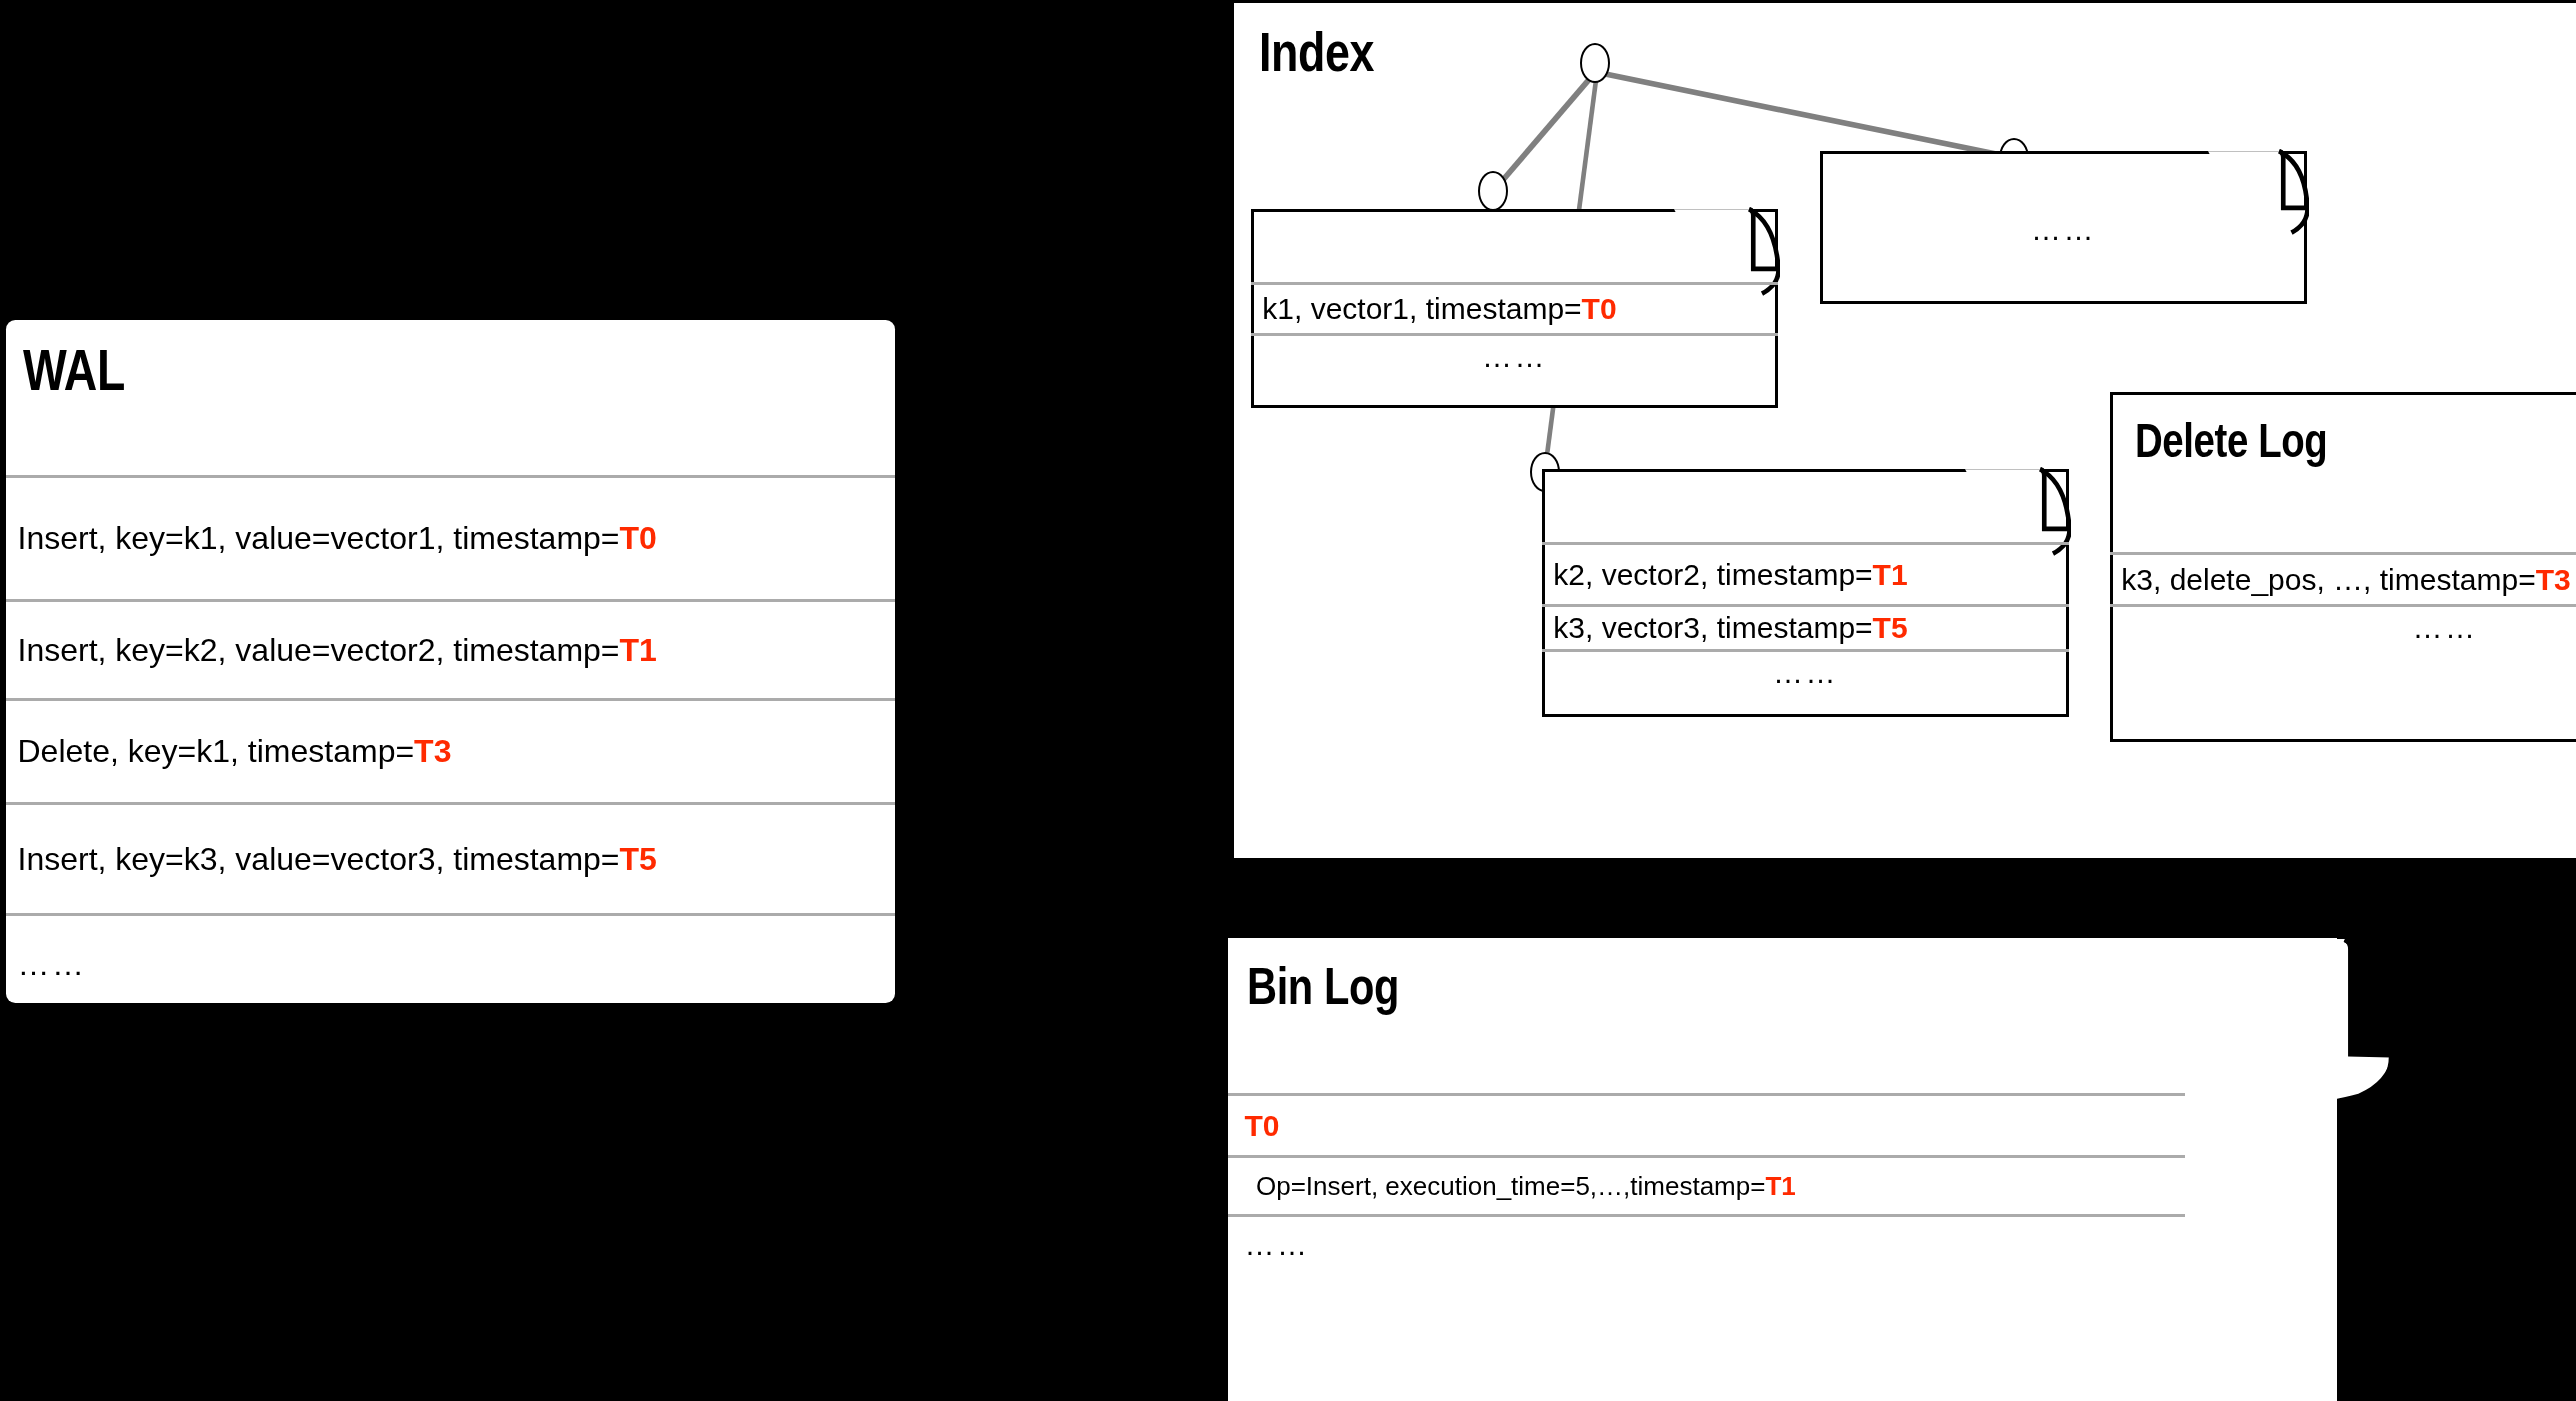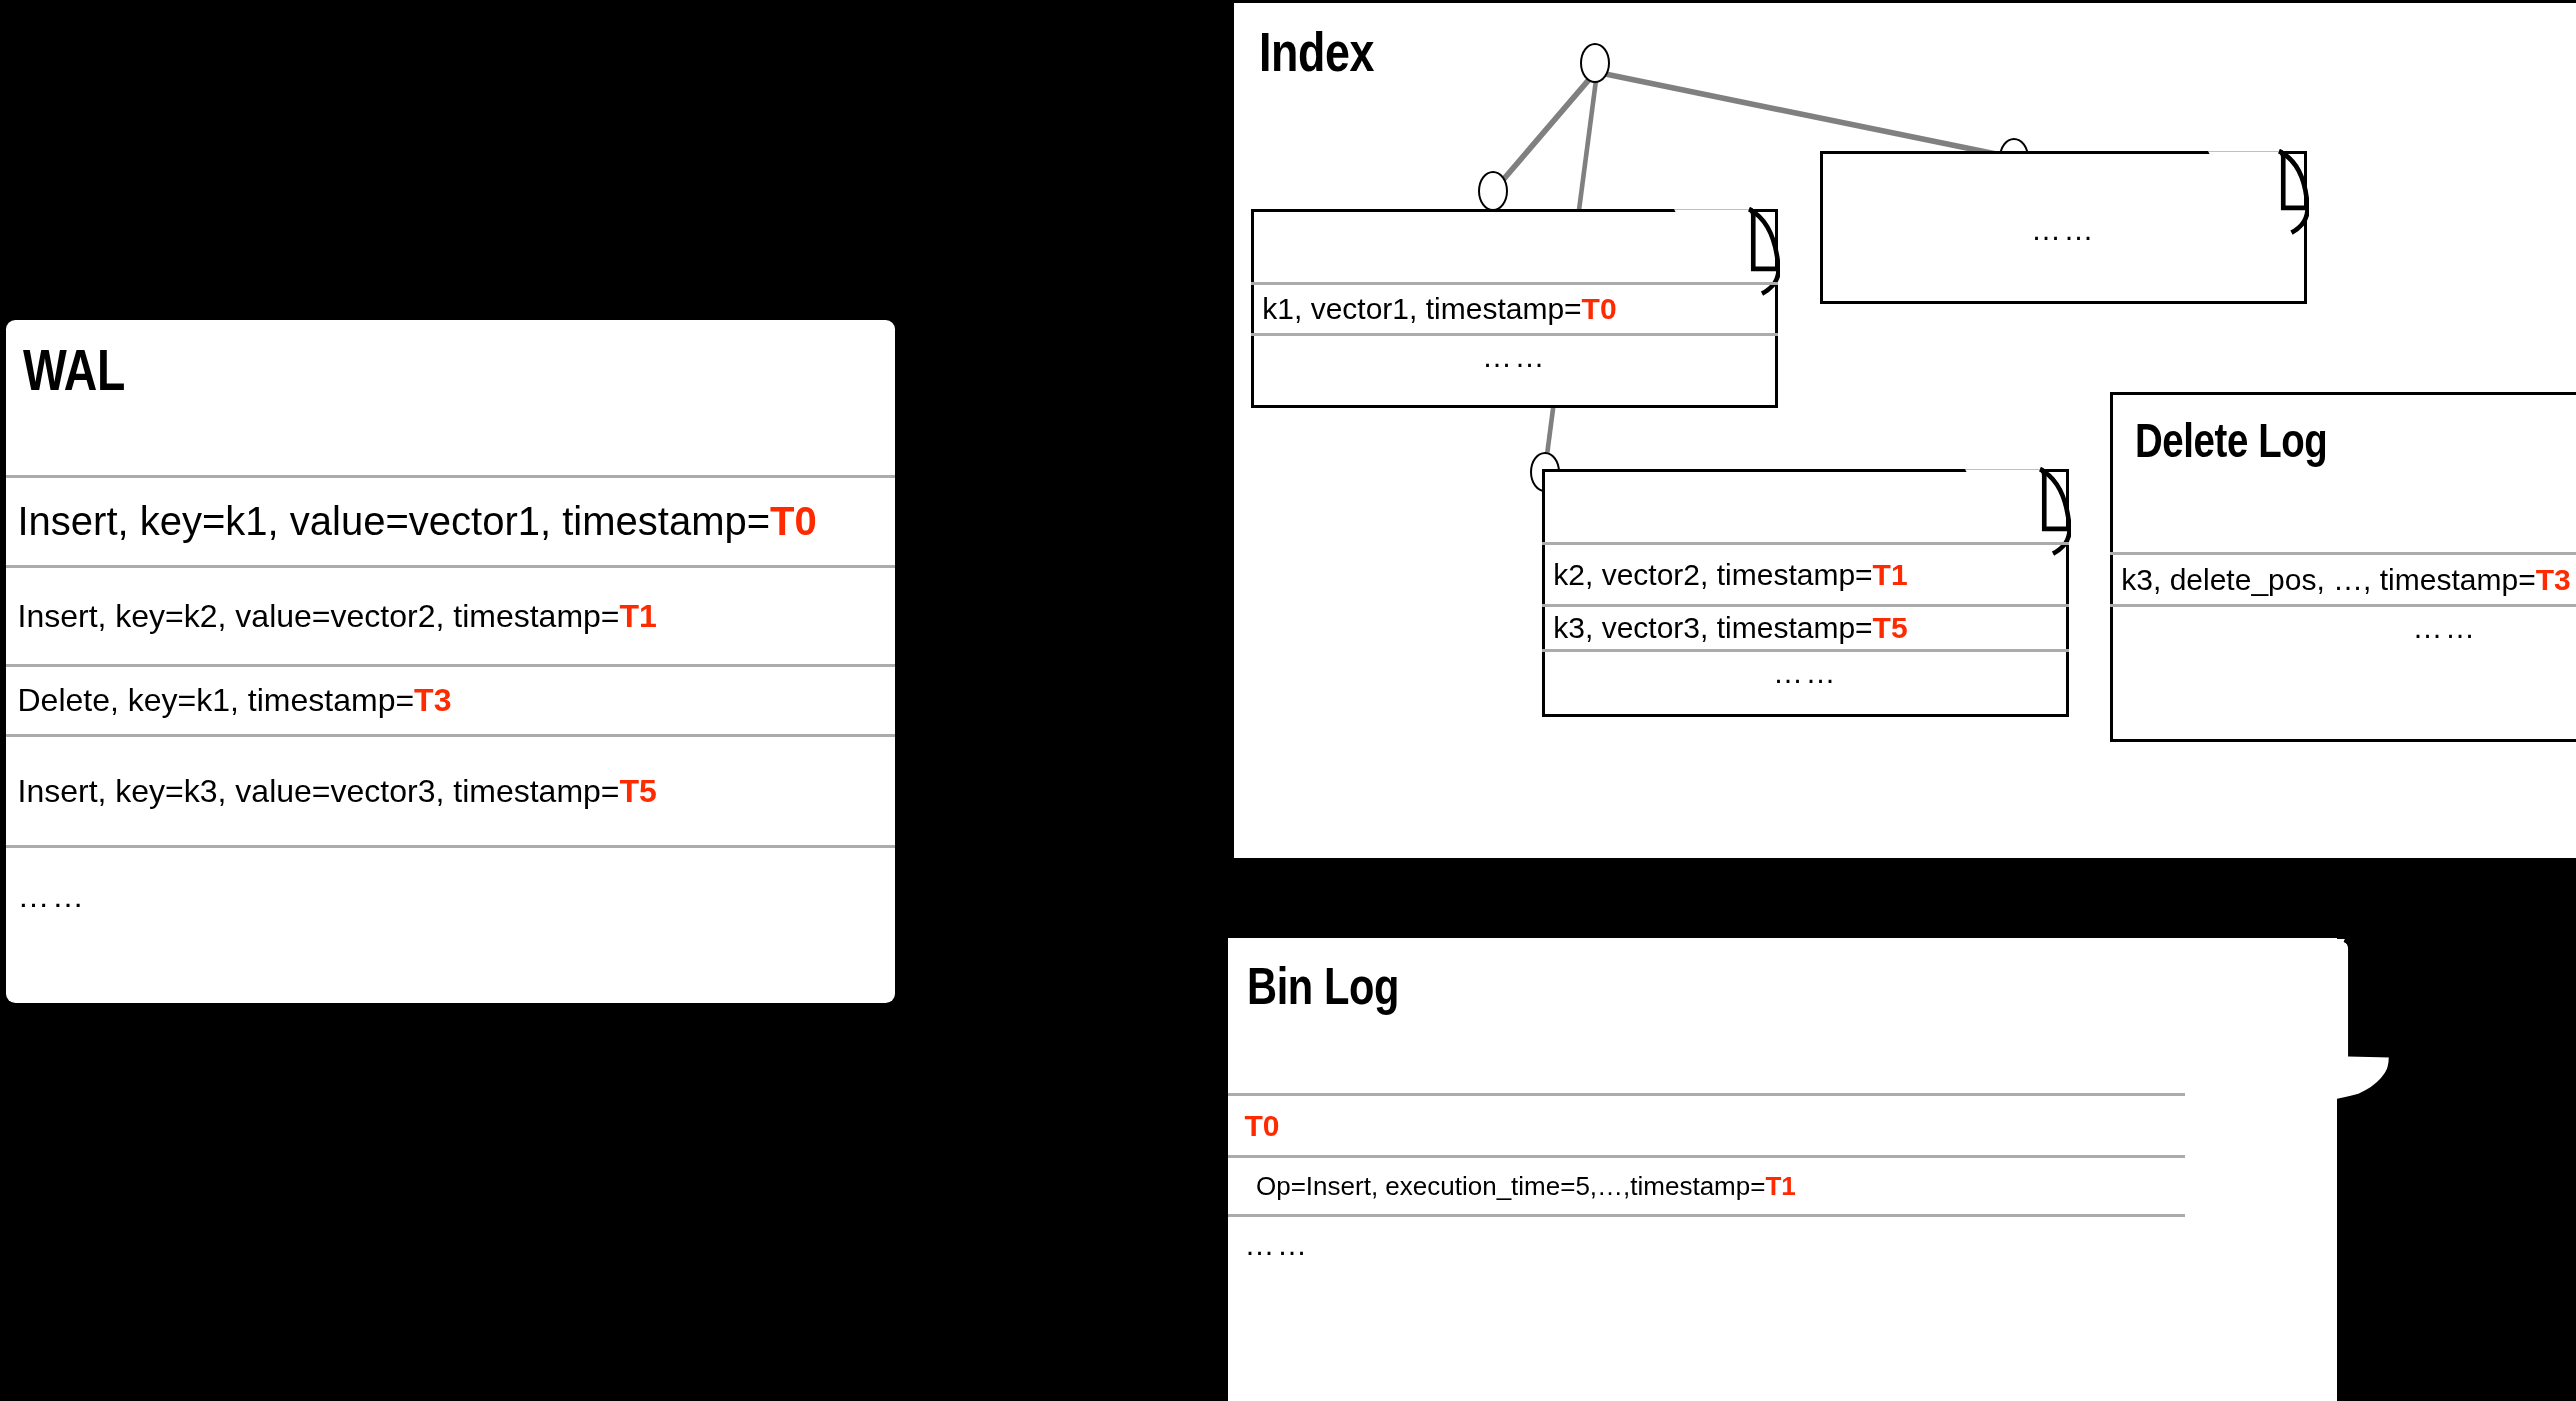--- a/index.html
+++ b/index.html
@@ -51,29 +51,29 @@
 </style>
 </head>
 <body>
 
 <div class="stage">
 
   <div class="panel rounded" style="left:6.2px;top:320px;width:889px;height:683px;">
     <div class="title" style="left:16.5px;top:20.6px;font-size:58px;line-height:58px;">WAL</div>
 
     <div class="rows topline" style="top:155px;">
-      <div class="row" style="height:87px;padding-left:11.3px;font-size:40px;">
+      <div class="row" style="height:121px;padding-left:11.3px;font-size:32px;">
         <span>Insert, key=k1, value=vector1, timestamp=</span>
           <span class="ts">T0</span>
       </div>
       <div class="row" style="height:99px;padding-left:11.3px;font-size:32px;">
         <span>Insert, key=k2, value=vector2, timestamp=</span>
           <span class="ts">T1</span>
       </div>
-      <div class="row" style="height:70px;padding-left:11.3px;font-size:32px;text-align:center;">
+      <div class="row" style="height:104px;padding-left:11.3px;font-size:32px;text-align:center;">
         <span>Delete, key=k1, timestamp=</span>
           <span class="ts">T3</span>
       </div>
       <div class="row" style="height:111px;padding-left:11.3px;font-size:32px;">
         <span>Insert, key=k3, value=vector3, timestamp=</span>
           <span class="ts">T5</span>
       </div>
       <div class="row" style="height:99px;padding-left:11.3px;font-size:32px;">
         <span class="dots">……</span>
           <span class="ts"></span>

